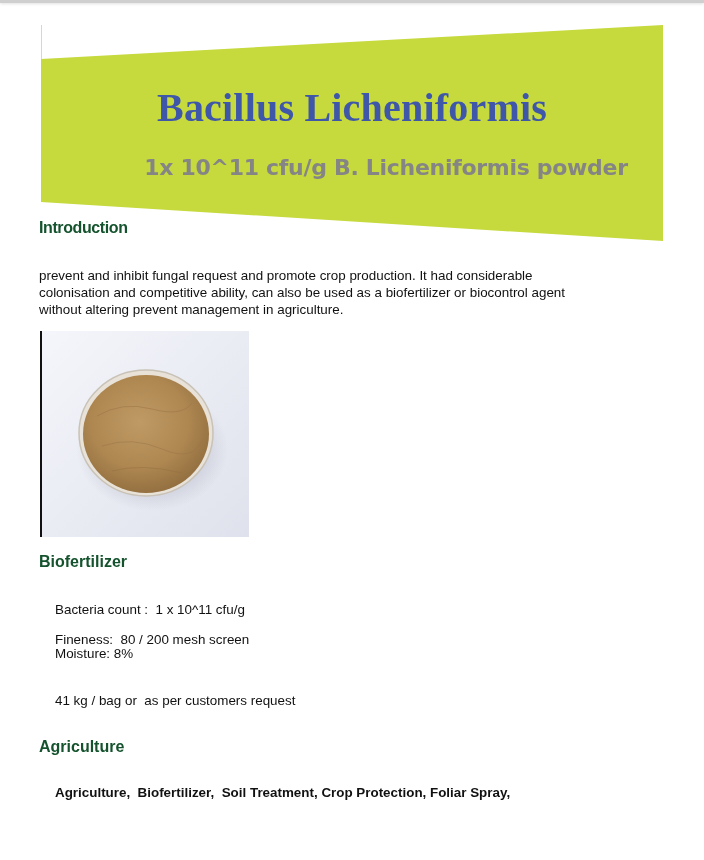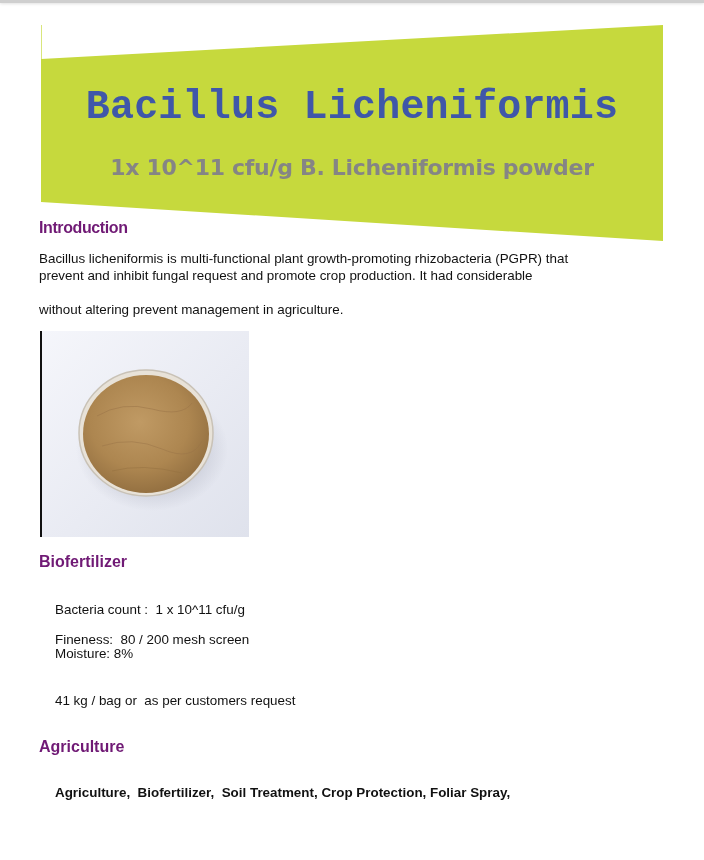--- a/index.html
+++ b/index.html
@@ -26,47 +26,48 @@
       position: absolute;
       left: 0; top: 0;
       width: 704px; height: 260px;
     }
     .banner svg { position: absolute; left: 0; top: 0; }
     .banner-title {
       position: absolute;
       left: 41px; width: 622px;
       top: 84px;
       text-align: center;
-      font-family: Liberation Mono, monospace;
+      font-family: Liberation Serif, serif;
       font-weight: bold;
       font-size: 40px;
       line-height: 48px;
       color: #3f57a9;
       letter-spacing: 0.2px;
     }
     .banner-subtitle {
       position: absolute;
       left: 41px; width: 622px;
       top: 153px;
       text-align: center;
       font-family: "DejaVu Sans", sans-serif;
       font-weight: bold;
       font-size: 22px;
       line-height: 30px;
       color: #858585;
       letter-spacing: -0.3px;
+      padding-left: 34px;
     }
     .section-heading {
       position: absolute;
       left: 39px;
       font-family: "Liberation Sans", sans-serif;
       font-weight: bold;
       font-size: 16px;
       line-height: 20px;
-      color: #701a75;
+      color: #14532d;
       margin: 0;
     }
     .intro-text {
       position: absolute;
       left: 39px; top: 250px;
       width: 590px;
       font-size: 13.4px;
       line-height: 17px;
       color: #111111;
       margin: 0;
@@ -99,23 +100,23 @@
     <line x1="41.5" y1="25" x2="41.5" y2="60" stroke="#d9e67c" stroke-width="1"></line>
     <polygon points="41,59 663,25 663,241 41,202" fill="#c6d93d"></polygon>
   </svg>
   <div class="banner-title">Bacillus Licheniformis</div>
   <div class="banner-subtitle">1x 10^11 cfu/g B. Licheniformis powder</div>
 </div>
 
 <h2 class="section-heading" style="top:218px; letter-spacing:-0.4px;">Introduction</h2>
 
 <p class="intro-text">
-  <span>Bacillus licheniformis is multi-functional plant growth-promoting rhizobacteria (PGPR) that</span><br>
+  <br>
   <span>prevent and inhibit fungal request and promote crop production. It had considerable</span><br>
-  <br>
+  <span>colonisation and competitive ability, can also be used as a biofertilizer or biocontrol agent</span><br>
   <span>without altering prevent management in agriculture.</span>
 </p>
 
 <div class="product-photo">
   <svg width="207" height="206" viewBox="0 0 207 206">
     <defs>
       <radialGradient id="powderGrad" cx="45%" cy="40%" r="65%">
         <stop offset="0%" stop-color="#c09a64"></stop>
         <stop offset="60%" stop-color="#ad8650"></stop>
         <stop offset="100%" stop-color="#8f6c3e"></stop>

